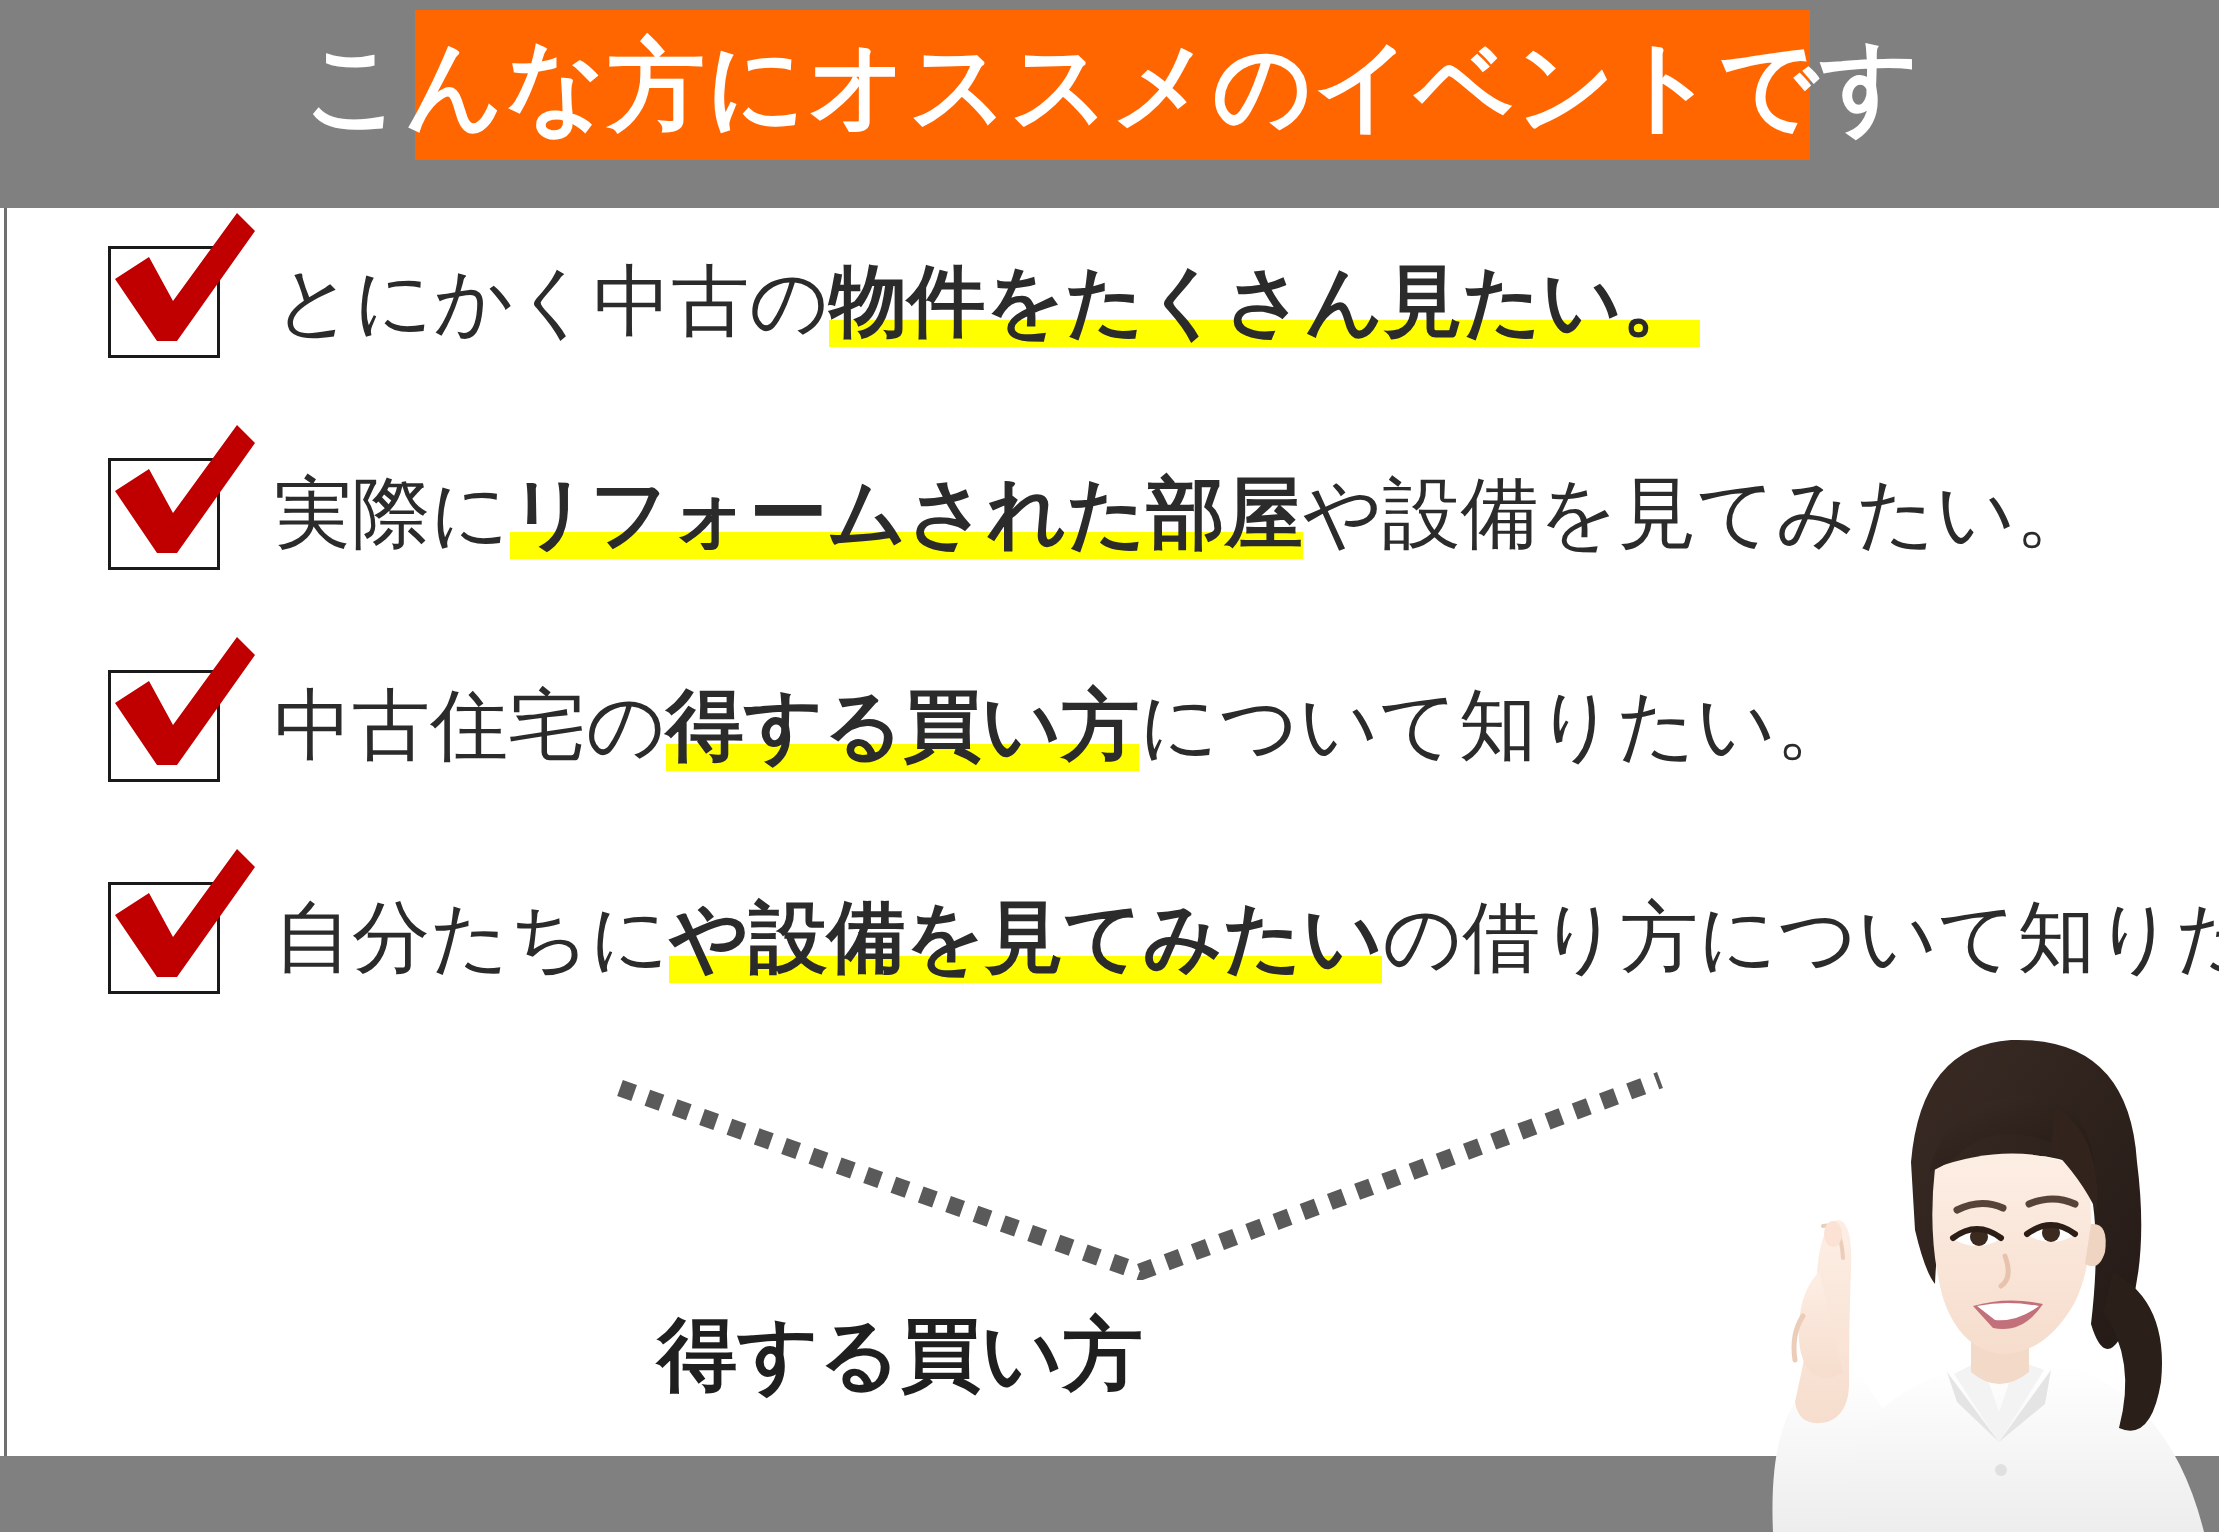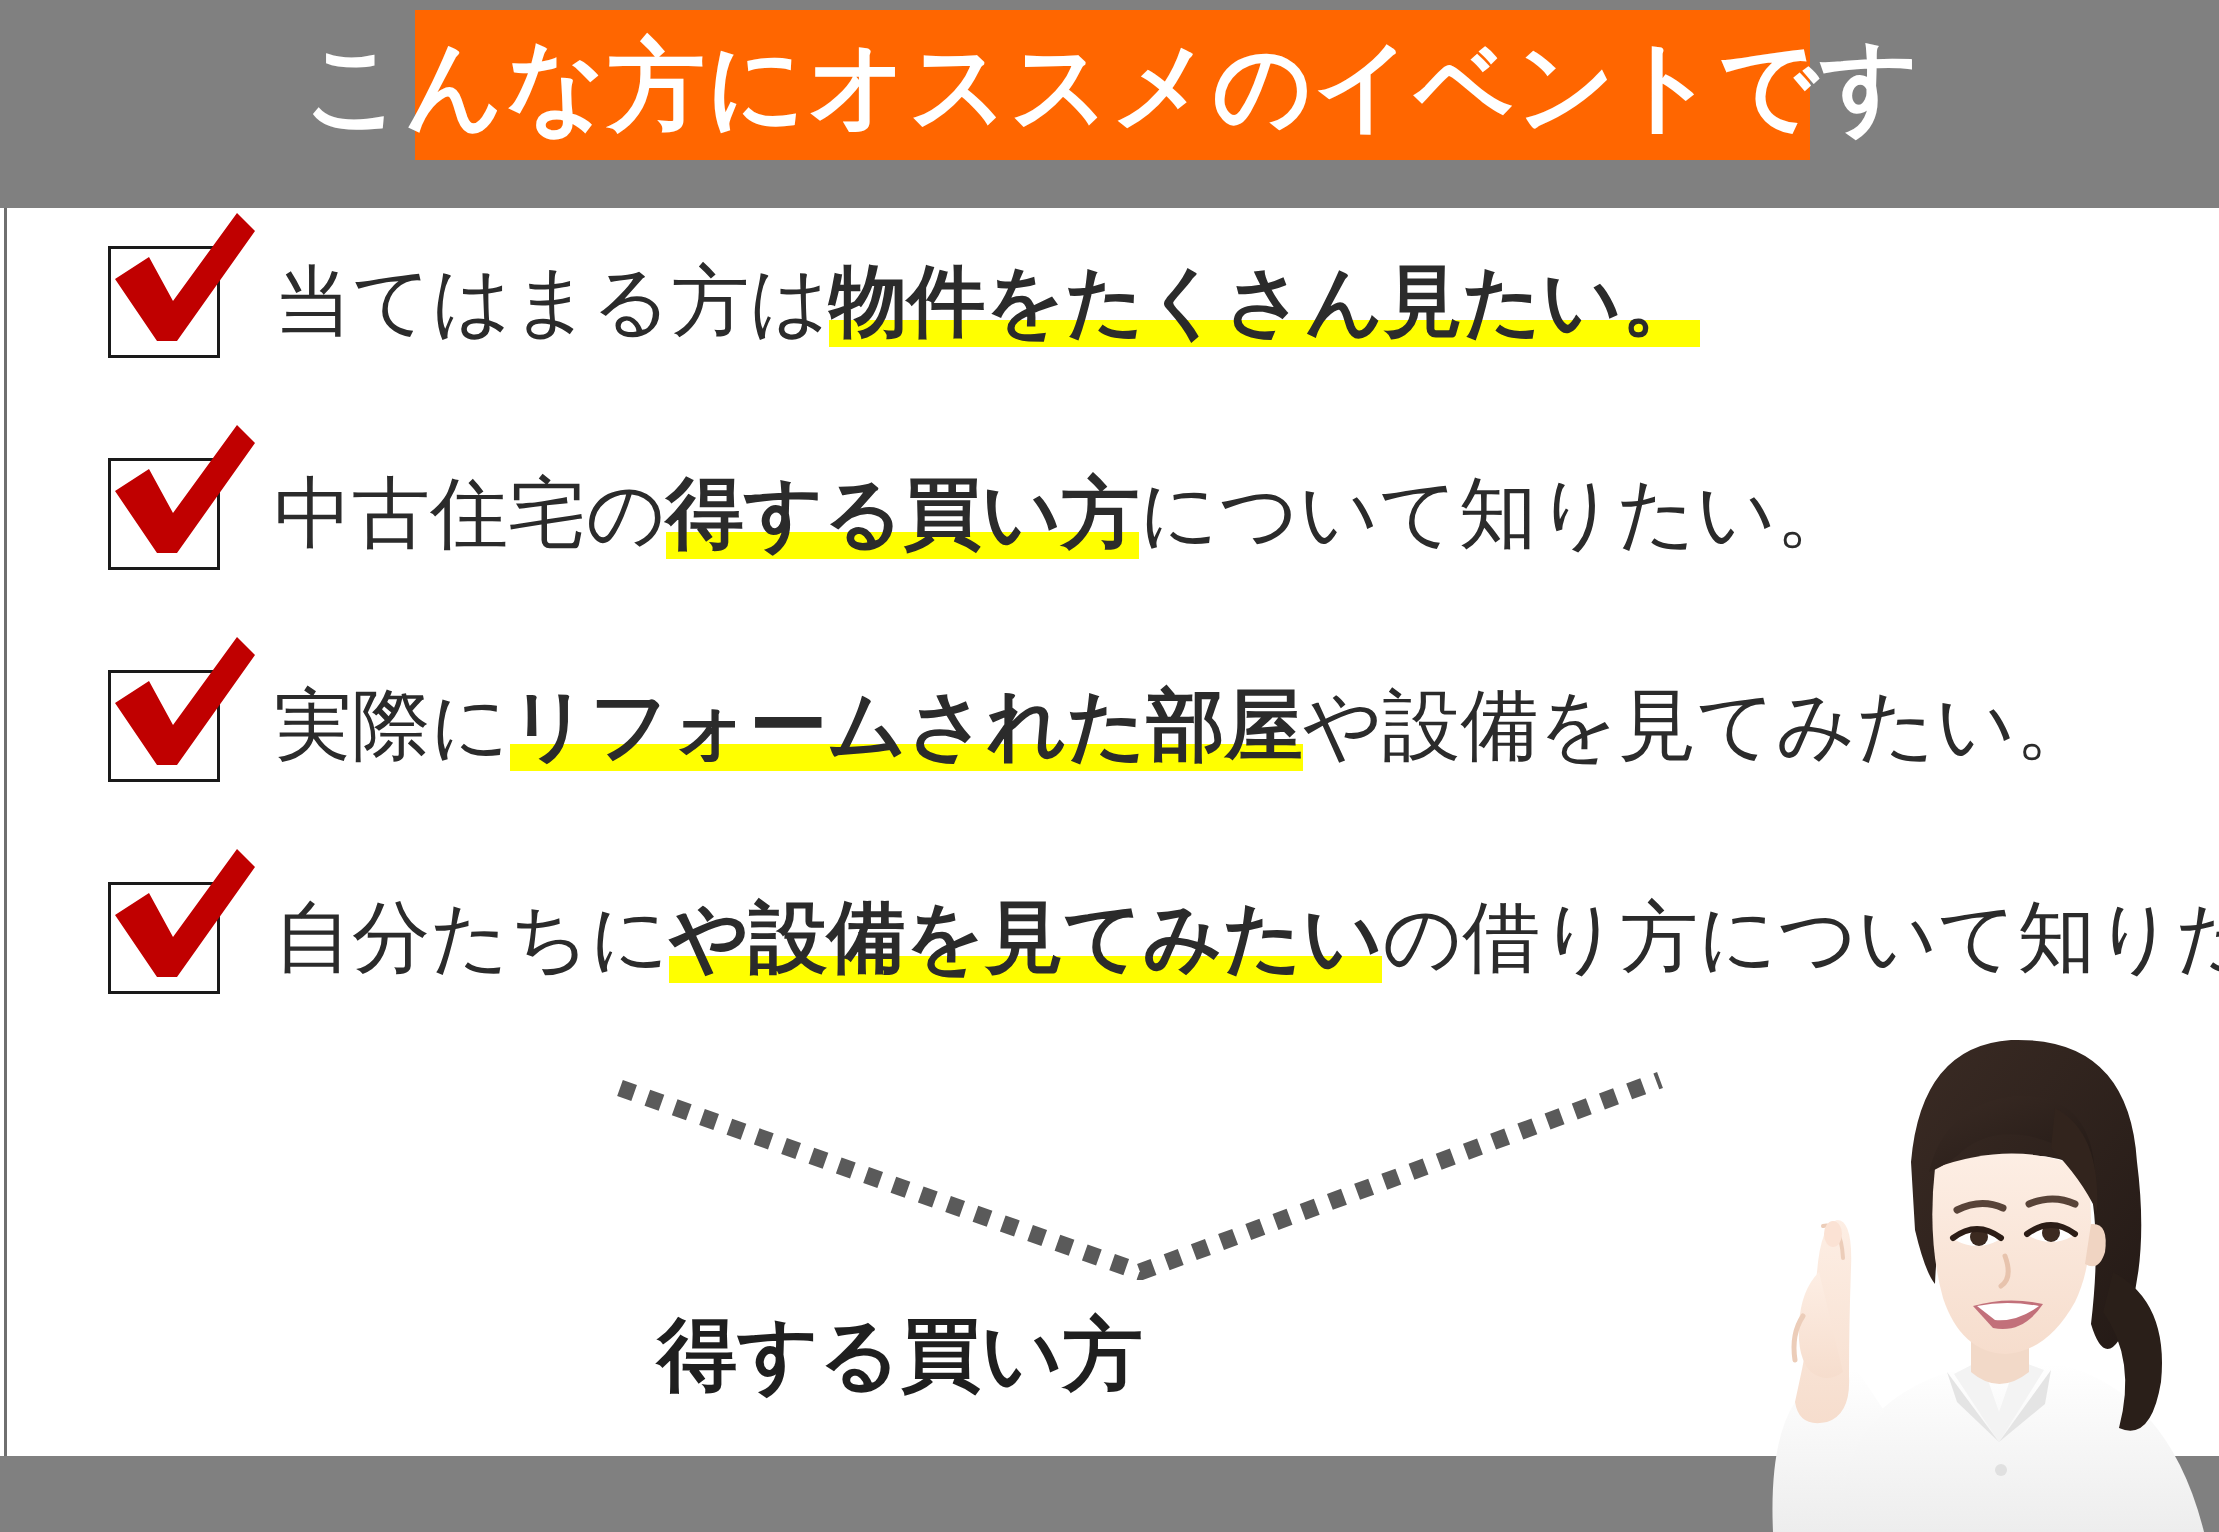--- a/index.html
+++ b/index.html
@@ -174,43 +174,43 @@
 
   <div class="checklist">
 
     <div class="check-row">
       <div class="checkbox">
         <svg class="tick" viewBox="0 0 160 160">
           <polygon points="18,74 52,52 76,96 140,8 158,26 80,136 60,136" fill="#c00000"></polygon>
         </svg>
       </div>
       <div class="row-text">
-        <span class="plain">当てはまる方は</span><span class="hl">物件をたくさん見たい。</span><span class="plain"></span>
+        <span class="plain">とにかく中古の</span><span class="hl">物件をたくさん見たい。</span><span class="plain"></span>
+      </div>
+    </div>
+
+    <div class="check-row">
+      <div class="checkbox">
+        <svg class="tick" viewBox="0 0 160 160">
+          <polygon points="18,74 52,52 76,96 140,8 158,26 80,136 60,136" fill="#c00000"></polygon>
+        </svg>
+      </div>
+      <div class="row-text">
+        <span class="plain">実際に</span><span class="hl">リフォームされた部屋</span><span class="plain">や設備を見てみたい。</span>
       </div>
     </div>
 
     <div class="check-row">
       <div class="checkbox">
         <svg class="tick" viewBox="0 0 160 160">
           <polygon points="18,74 52,52 76,96 140,8 158,26 80,136 60,136" fill="#c00000"></polygon>
         </svg>
       </div>
       <div class="row-text">
         <span class="plain">中古住宅の</span><span class="hl">得する買い方</span><span class="plain">について知りたい。</span>
-      </div>
-    </div>
-
-    <div class="check-row">
-      <div class="checkbox">
-        <svg class="tick" viewBox="0 0 160 160">
-          <polygon points="18,74 52,52 76,96 140,8 158,26 80,136 60,136" fill="#c00000"></polygon>
-        </svg>
-      </div>
-      <div class="row-text">
-        <span class="plain">実際に</span><span class="hl">リフォームされた部屋</span><span class="plain">や設備を見てみたい。</span>
       </div>
     </div>
 
     <div class="check-row">
       <div class="checkbox">
         <svg class="tick" viewBox="0 0 160 160">
           <polygon points="18,74 52,52 76,96 140,8 158,26 80,136 60,136" fill="#c00000"></polygon>
         </svg>
       </div>
       <div class="row-text">

